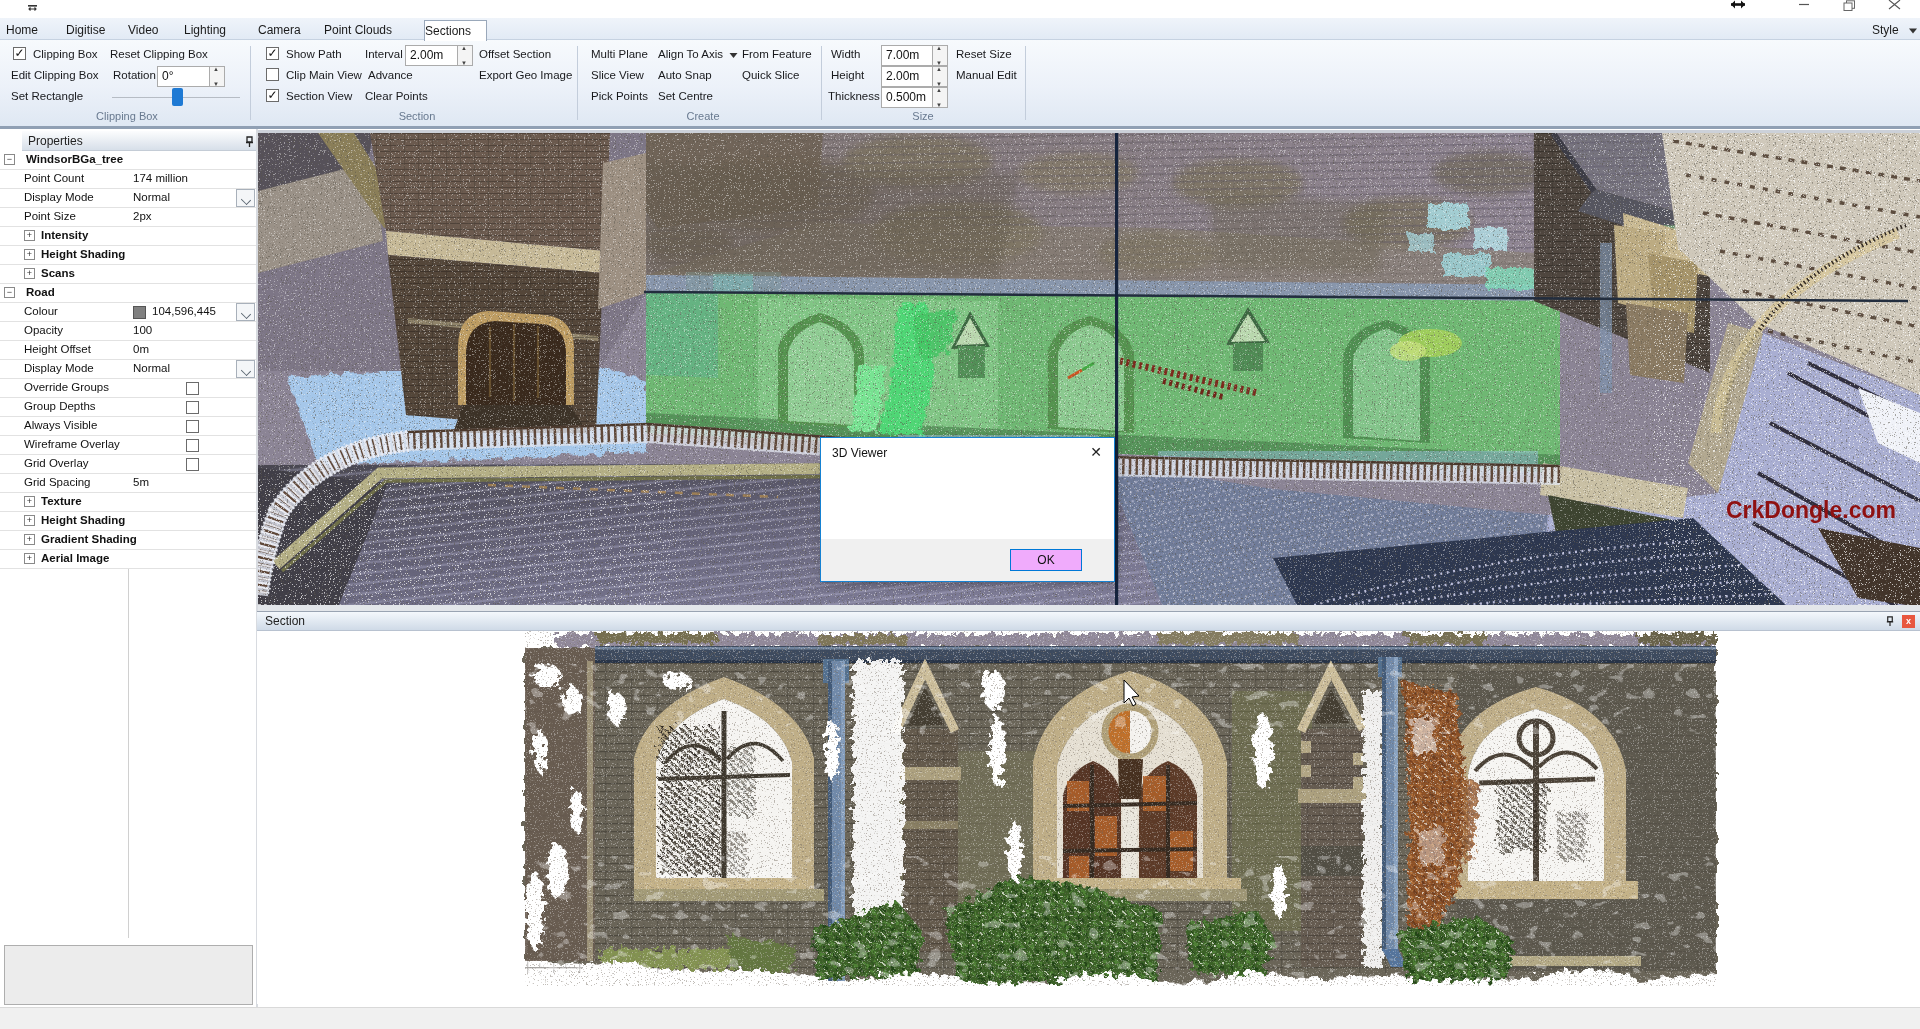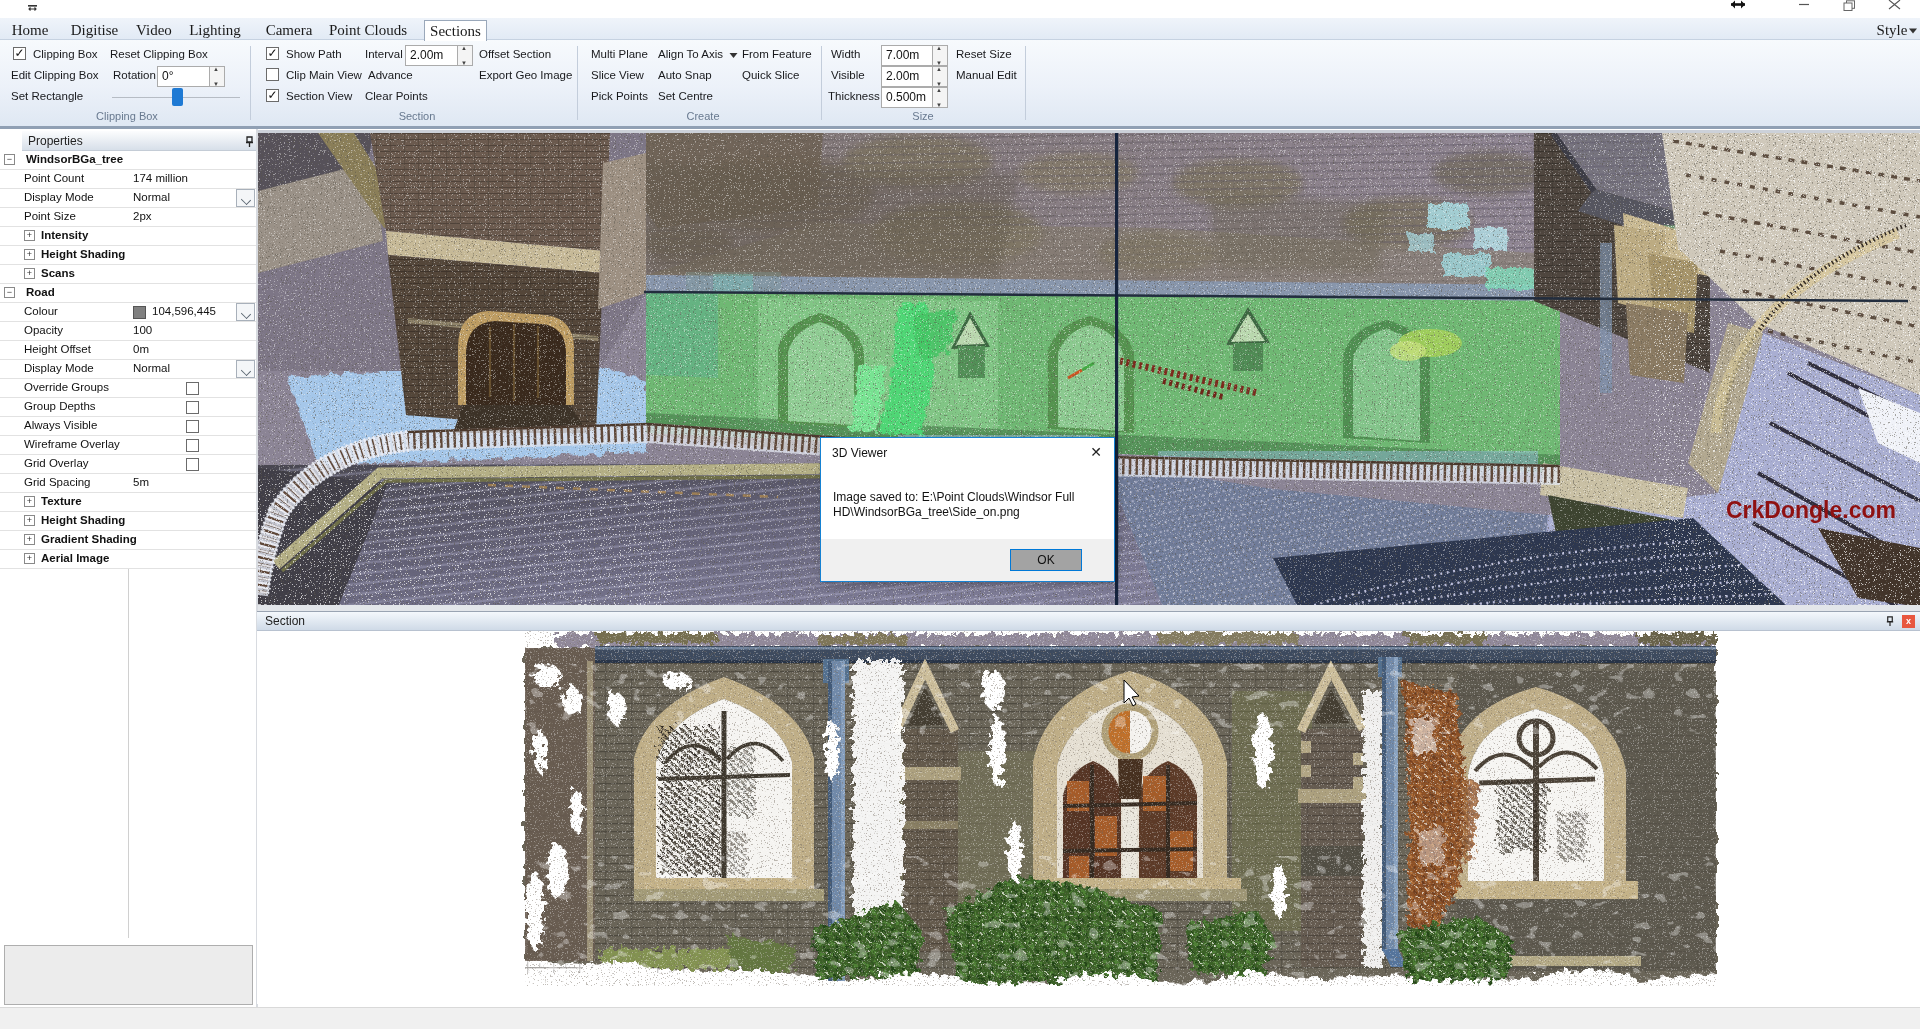--- a/index.html
+++ b/index.html
@@ -4,22 +4,22 @@
 <style>
   * { margin:0; padding:0; box-sizing:border-box; }
   html,body { width:1920px; height:1029px; overflow:hidden; background:#fff;
     font-family:"Liberation Sans", sans-serif; }
   .abs { position:absolute; }
   
   #titlebar { left:0; top:0; width:1920px; height:18px; background:#ffffff; }
   
   #tabbar { left:0; top:18px; width:1920px; height:22px;
     background:linear-gradient(#eff4fa,#e2eaf5); border-bottom:1px solid #c6d2e1; }
-  .tab { position:absolute; top:3px; height:19px; line-height:19px; font-size:15px;
-    color:#1a1a1a; text-align:center;font-family:Liberation Serif, serif; }
+  .tab { position:absolute; top:3px; height:19px; line-height:19px; font-size:12px;
+    color:#1a1a1a; text-align:left; }
   .tab.active { background:#ffffff; border:1px solid #9aa8ba; border-bottom:none;
     top:2px; height:21px; line-height:20px; z-index:3; }
   
   #ribbon { left:0; top:40px; width:1920px; height:86px;
     background:linear-gradient(#f7fafd,#ecf1f9 55%,#dfe8f3); }
   #ribbon:after { content:""; position:absolute; left:0; bottom:-3px; width:1920px;
     height:3px; background:#90a0b4; }
   .rsep { position:absolute; top:6px; width:1px; height:74px; background:#c3cddb; }
   .rlabel { position:absolute; top:70px; height:14px; font-size:11px; color:#68798f;
     text-align:center; width:120px; }
@@ -67,21 +67,21 @@
   
   #dialog { left:820px; top:437px; width:295px; height:145px; background:#fff;
     border:1px solid #1581d2; z-index:50; box-shadow:2px 3px 8px rgba(0,0,0,.25); }
   #dialog .dtitle { position:absolute; left:11px; top:8px; font-size:12px; color:#111; }
   #dialog .dx { position:absolute; right:12px; top:6px; font-size:14px; color:#222; }
   #dialog .dtext { position:absolute; left:12px; top:52px; font-size:12px; color:#111;
     line-height:15px; width:276px; }
   #dialog .dfoot { position:absolute; left:0; bottom:0; width:293px; height:42px;
     background:#f0f0f0; }
   #dialog .okbtn { position:absolute; right:32px; bottom:10px; width:72px; height:22px;
-    background:#a3a3a3; border:1px solid #0078d7; font-size:12px; color:#111;
+    background:#f0abfc; border:1px solid #0078d7; font-size:12px; color:#111;
     text-align:center; line-height:20px; }
 </style>
 </head>
 <body>
 <div class="abs" id="titlebar">
   <svg class="abs" style="left:26px;top:3px" width="14" height="12" viewBox="0 0 14 12">
     <rect x="2" y="2" width="9" height="1.6" fill="#333"></rect>
     <path d="M3 6 L10 6 M4.5 4.5 L3 6 L4.5 7.5 M8.5 4.5 L10 6 L8.5 7.5" stroke="#333" stroke-width="1.1" fill="none"></path>
   </svg>
   <svg class="abs" style="left:1730px;top:0px" width="16" height="10" viewBox="0 0 16 10">
@@ -165,21 +165,21 @@
   <div class="rtext" style="left:742px;top:29px;">Quick Slice</div>
   <div class="rtext" style="left:591px;top:50px;">Pick Points</div>
   <div class="rtext" style="left:658px;top:50px;">Set Centre</div>
 
   <div class="rtext" style="left:831px;top:8px;">Width</div>
   <div class="spin" style="left:881px;top:5px;width:67px;height:21px;">
       <span class="val">7.00m</span>
       <span class="btns"></span>
     </div>
   <div class="rtext" style="left:956px;top:8px;text-align:right;">Reset Size</div>
-  <div class="rtext" style="left:831px;top:29px;">Visible</div>
+  <div class="rtext" style="left:831px;top:29px;">Height</div>
   <div class="spin" style="left:881px;top:26px;width:67px;height:21px;">
       <span class="val">2.00m</span>
       <span class="btns"></span>
     </div>
   <div class="rtext" style="left:956px;top:29px;">Manual Edit</div>
   <div class="rtext" style="left:828px;top:50px;">Thickness</div>
   <div class="spin" style="left:881px;top:47px;width:67px;height:21px;">
       <span class="val">0.500m</span>
       <span class="btns"></span>
     </div>
@@ -757,16 +757,15 @@
 <rect x="268" y="0" width="1191" height="355" filter="url(#sfd)" opacity="0.45"></rect>
 
 <path d="M867,49 L867,72 L872,67 L876,75 L879,73 L875,66 L882,65 Z" fill="#fff" stroke="#000" stroke-width="1"></path>
 </svg>
 </div>
 <div class="abs" id="statusbar"></div>
 
 <div class="abs" id="dialog">
   <div class="dtitle">3D Viewer</div>
   <div class="dx">✕</div>
-  <div class="dtext">Image saved to: E:\Point Clouds\Windsor Full HD\WindsorBGa_tree\Side_on.png</div>
   <div class="dfoot"></div>
   <div class="okbtn">OK</div>
 </div>
 
 </body></html>

